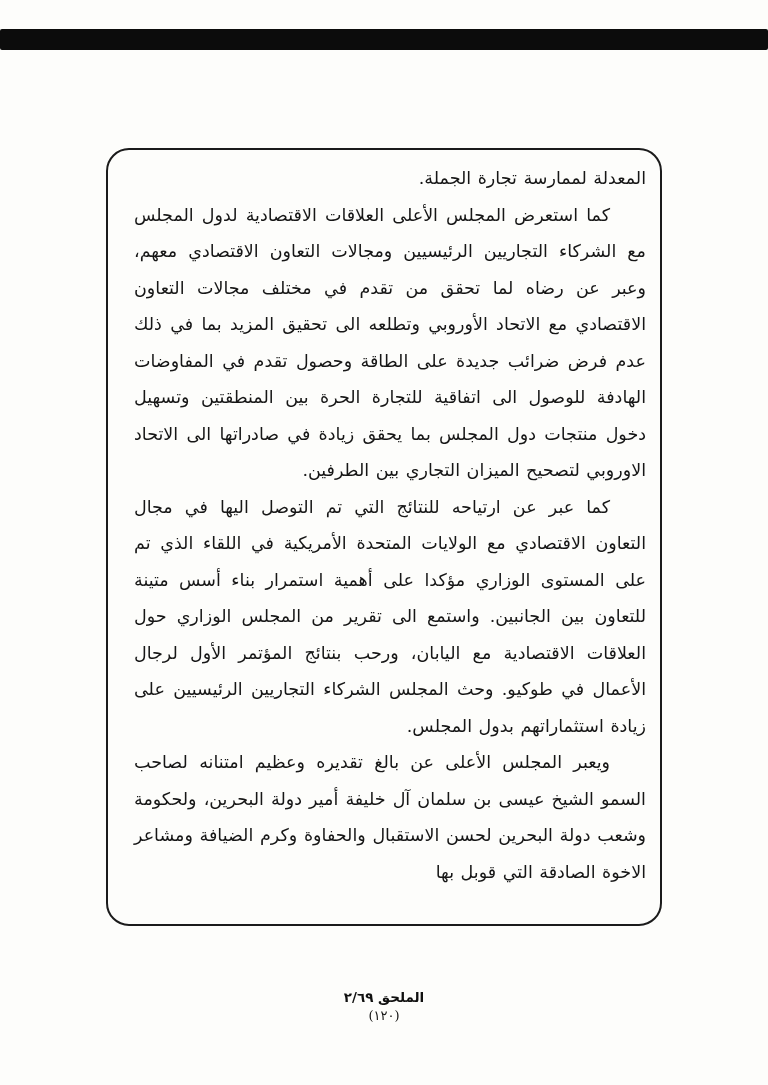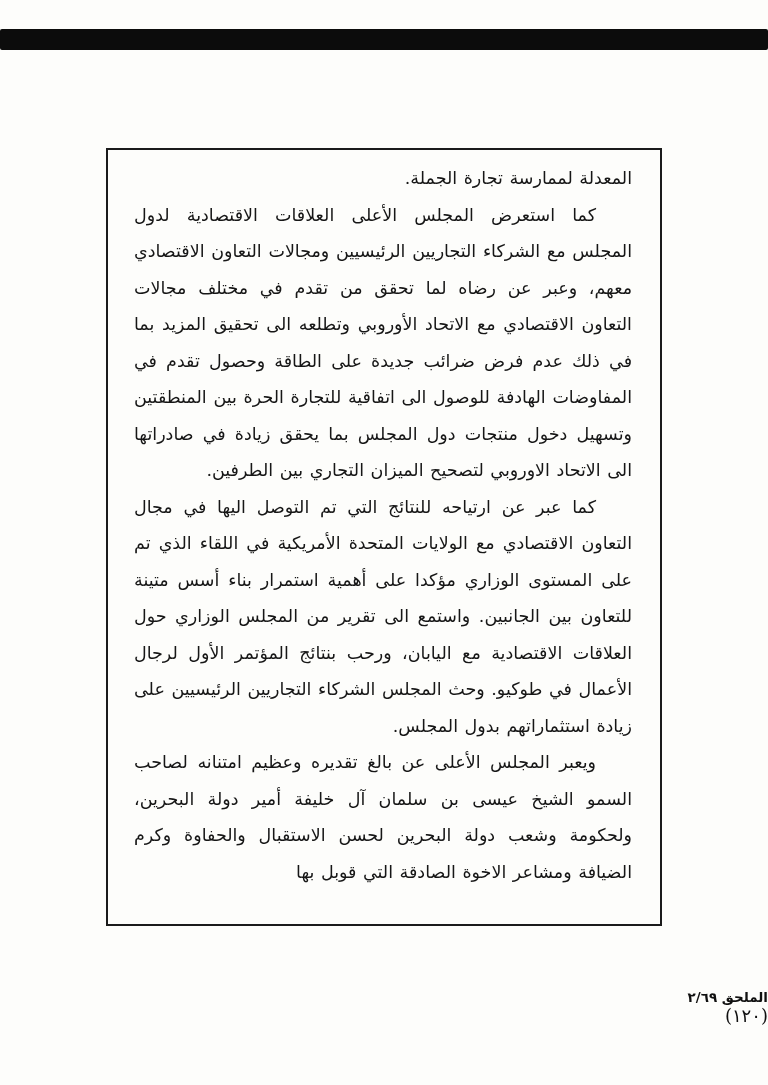--- a/index.html
+++ b/index.html
@@ -26,52 +26,53 @@
     border-radius: 2px;
   }
   
   .text-frame {
     position: absolute;
     top: 148px;
     left: 106px;
     width: 556px;
     height: 778px;
     border: 2px solid #1b1b1b;
-    border-radius: 0;
-    padding: 10px 28px 8px 26px;
+    border-radius: 23px;
+    padding: 10px 14px 8px 26px;
     direction: rtl;
     overflow: hidden;
     background: #fdfdfb;
   }
   .text-frame p {
     font-size: 17.5px;
     line-height: 36.5px;
     color: #161616;
     text-align: justify;
     text-justify: inter-word;
     word-spacing: 1px;
   }
   .text-frame p.indent {
     text-indent: 36px;
   }
   .footer {
     position: absolute;
     top: 988px;
     left: 0;
     width: 768px;
+    text-align: center;
     direction: rtl;
     color: #101010;
   }
   .footer .annex {
     font-size: 13.5px;
     font-weight: bold;
     line-height: 18px;
   }
   .footer .pagenum {
-    font-size: 18px;
+    font-size: 13px;
     line-height: 20px;
   }
 </style>
 </head>
 <body>
 
 <div class="page">
 
   <div class="scan-bar"></div>
 

